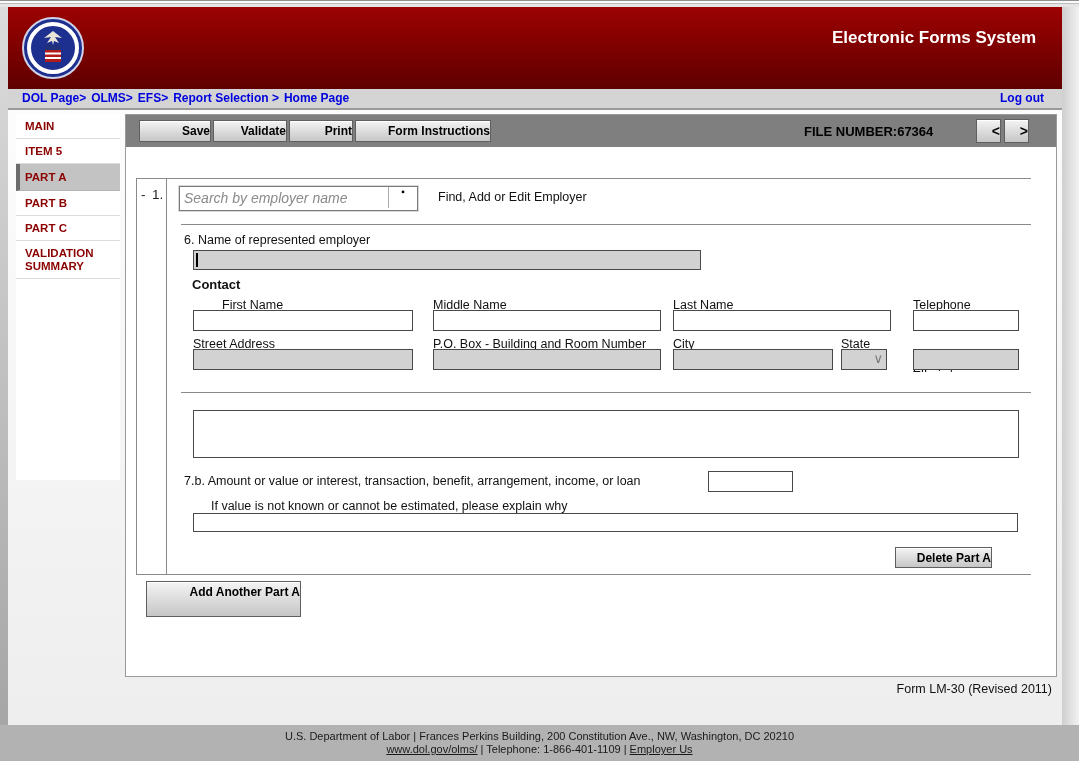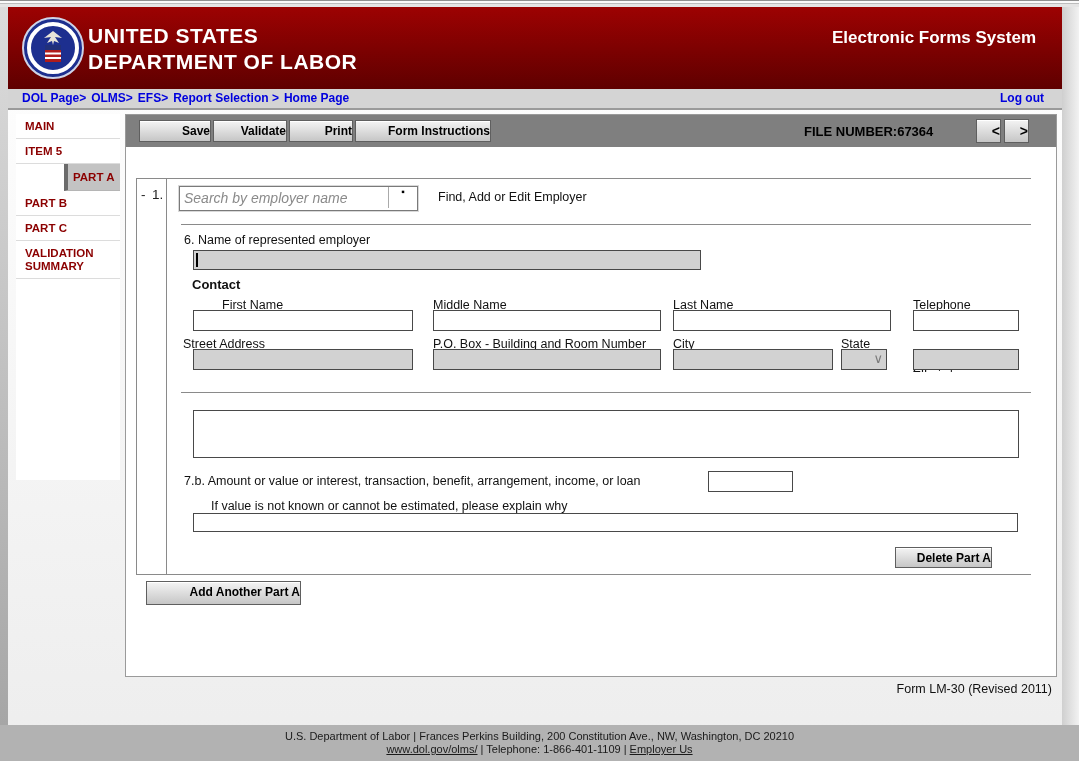--- a/index.html
+++ b/index.html
@@ -16,21 +16,21 @@
   .app-title{position:absolute;right:26px;top:21px;color:#ffffff;font-weight:bold;font-size:17px;}
   
   .crumbbar{position:absolute;left:8px;top:88px;width:1054px;height:19px;background:#d4d4d4;border-bottom:2px solid #9a9a9a;font-size:12px;font-weight:bold;}
   .crumbs{position:absolute;left:14px;top:2px;color:#0000dd;}
   .crumb,.logout{color:#0000dd;cursor:pointer;}
   .crumb-sep{color:#0000dd;margin-right:5px;}
   .logout{position:absolute;right:18px;top:2px;}
   
   .sidebar{position:absolute;left:16px;top:113px;width:104px;height:366px;background:#ffffff;}
   .side-item{padding:6px 4px 5px 9px;font-size:11.5px;font-weight:bold;color:#8b0000;border-bottom:1px solid #dcdcdc;cursor:pointer;line-height:13px;}
-  .side-item.selected{background:#c3c3c3;border-left:4px solid #6b6b6b;padding-left:5px;padding-top:7px;padding-bottom:6px;border-bottom:1px solid #b5b5b5;margin-left:48px;}
+  .side-item.selected{background:#c3c3c3;border-left:4px solid #6b6b6b;padding-left:5px;padding-top:7px;padding-bottom:6px;border-bottom:1px solid #b5b5b5;}
   
   .panel{position:absolute;left:125px;top:113px;width:932px;height:563px;background:#ffffff;border:1px solid #9a9a9a;box-sizing:border-box;}
   .toolbar{position:absolute;left:0;top:0;width:100%;height:32px;background:#7f7f7f;}
   .btn{display:inline-block;background:linear-gradient(#f4f4f4,#c6c6c6);border:1px solid #5f5f5f;font-size:12px;font-weight:bold;color:#000;text-align:right;line-height:20px;height:22px;box-sizing:border-box;cursor:pointer;box-shadow:inset 0 1px 0 #fff;}
   .tb-btn{position:absolute;top:5px;}
   .file-number{position:absolute;left:678px;top:9px;font-size:13px;font-weight:bold;color:#000;}
   .nav-btn{position:absolute;top:4px;width:25px;height:24px;line-height:22px;font-size:14px;}
   .parta-bar{position:absolute;left:0;top:32px;width:100%;height:26px;background:#d9d9d9;border-bottom:1px solid #6e6e6e;box-sizing:border-box;font-size:11.5px;line-height:25px;color:#111;}
   .parta-bar b{margin-left:8px;}
   
@@ -43,21 +43,21 @@
   .inp{position:absolute;background:#ffffff;border:1px solid #494949;box-sizing:border-box;font-size:12px;padding:1px 3px;font-family:"Liberation Sans",sans-serif;}
   .inp.gray{background:#d2d2d2;}
   .search-wrap{position:absolute;left:53px;top:71px;width:237px;height:23px;border:1px solid #7a7a7a;background:#fff;box-shadow:0 0 0 1px #d9d9d9;}
   .search-input{position:absolute;left:0;top:0;width:205px;height:21px;border:none;font-size:14px;font-style:italic;color:#555;padding:2px 4px;box-sizing:border-box;font-family:"Liberation Sans",sans-serif;}
   .search-input::placeholder{color:#8a8a8a;font-style:italic;}
   .search-dd{position:absolute;right:0;top:0;width:28px;height:21px;border-left:1px solid #aaa;text-align:center;font-size:10px;line-height:10px;color:#000;cursor:pointer;}
   .cursor-bar{position:absolute;left:2px;top:2px;width:2px;height:14px;background:#000;}
   .stateselect{position:absolute;background:#d2d2d2;border:1px solid #494949;box-sizing:border-box;cursor:pointer;}
   .stateselect .chev{position:absolute;right:3px;top:1px;color:#7a7a7a;font-size:13px;}
   .ta{resize:none;}
-  .add-btn{position:absolute;left:20px;top:466px;width:155px;height:24px;}
+  .add-btn{position:absolute;left:20px;top:466px;width:155px;height:36px;}
   .del-btn{position:absolute;left:769px;top:432px;width:97px;height:21px;}
   .form-version{position:absolute;right:27px;top:681px;font-size:12.5px;color:#111;}
   
   .footer{position:absolute;left:0;top:724px;width:1079px;height:37px;background:#b2b2b2;text-align:center;font-size:11px;color:#1a1a1a;}
   .footer .l1{margin-top:5px;}
   .footer .l2{margin-top:1px;}
   .flink{text-decoration:underline;cursor:pointer;color:#1a1a1a;}
 </style>
 </head>
 <body>
@@ -72,24 +72,20 @@
       <svg width="62" height="62" viewBox="0 0 62 62">
         <circle cx="31" cy="31" r="30" fill="#1d2f8f" stroke="#cfd4e8" stroke-width="2"></circle>
         <circle cx="31" cy="31" r="24" fill="#1d2f8f" stroke="#ffffff" stroke-width="4"></circle>
         <path d="M31 14 l-9 7 7 -1 -4 6 5 -2 1 4 1 -4 5 2 -4 -6 7 1 z" fill="#e8e4d8"></path>
         <rect x="23" y="28" width="16" height="5" fill="#21307a"></rect>
         <rect x="23" y="33" width="16" height="12" fill="#b01c1c"></rect>
         <rect x="23" y="35.5" width="16" height="2" fill="#ffffff"></rect>
         <rect x="23" y="40" width="16" height="2" fill="#ffffff"></rect>
       </svg>
     </span>
-    <div class="agency">
-      <div>UNITED STATES</div>
-      <div>DEPARTMENT OF LABOR</div>
-    </div>
     <div class="app-title">Electronic Forms System</div>
   </div>
 
   <div class="crumbbar">
     <span class="crumbs">
       <span class="crumb">DOL Page</span><span class="crumb-sep">&gt;</span><span class="crumb">OLMS</span><span class="crumb-sep">&gt;</span><span class="crumb">EFS</span><span class="crumb-sep">&gt;</span><span class="crumb">Report Selection</span> <span class="crumb-sep">&gt;</span><span class="crumb">Home Page</span>
     </span>
     <span class="logout">Log out</span>
   </div>
 
@@ -138,21 +134,21 @@
 
     <span class="label" style="left:67px;top:183px;margin-left:29px;">First Name</span>
     <span class="label" style="left:307px;top:183px;">Middle Name</span>
     <span class="label" style="left:547px;top:183px;">Last Name</span>
     <span class="label" style="left:787px;top:183px;">Telephone</span>
     <input class="inp" style="left: 67px; top: 195px; width: 220px; height: 21px;" value="">
     <input class="inp" style="left: 307px; top: 195px; width: 228px; height: 21px;" value="">
     <input class="inp" style="left: 547px; top: 195px; width: 218px; height: 21px;" value="">
     <input class="inp" style="left: 787px; top: 195px; width: 106px; height: 21px;" value="">
 
-    <span class="label" style="left:57px;top:222px;">Street Address</span>
+    <span class="label" style="left:67px;top:222px;">Street Address</span>
     <span class="label" style="left:307px;top:222px;">P.O. Box - Building and Room Number</span>
     <span class="label" style="left:547px;top:222px;">City</span>
     <span class="label" style="left:715px;top:222px;">State</span>
     <span class="label" style="left:787px;top:222px;margin-top:24px;">ZIP + 4</span>
     <div class="inp gray" style="left:67px;top:234px;width:220px;height:21px;"></div>
     <div class="inp gray" style="left:307px;top:234px;width:228px;height:21px;"></div>
     <div class="inp gray" style="left:547px;top:234px;width:160px;height:21px;"></div>
     <div class="stateselect" style="left:715px;top:234px;width:46px;height:21px;">
       <span class="chev">∨</span>
     </div>

